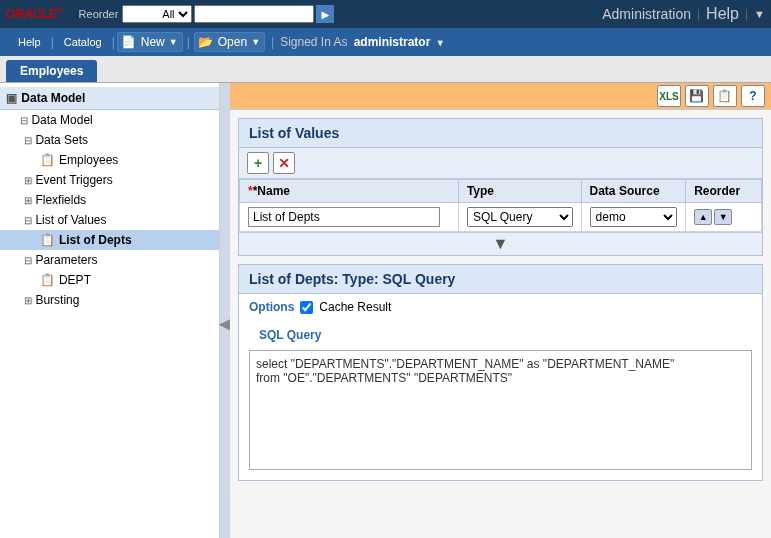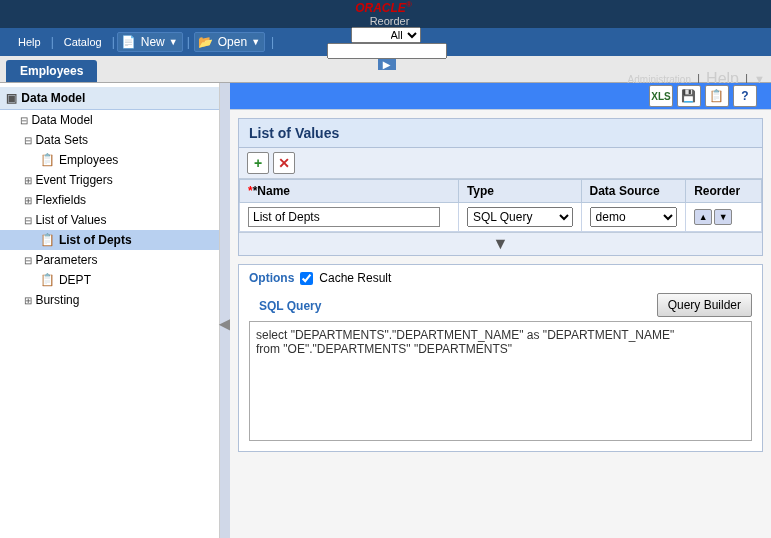--- a/index.html
+++ b/index.html
@@ -1,20 +1,20 @@
 <!DOCTYPE html>
 <html><head>
   <meta charset="utf-8">
   <style>
     * { box-sizing: border-box; margin: 0; padding: 0; font-family: Arial, sans-serif; font-size: 12px; }
     body { width: 771px; height: 538px; overflow: hidden; background: #f0f0f0; }
 
     
     #topbar {
-      display: flex; align-items: center; background: #1a3a5c; height: 28px; padding: 0 6px; flex-direction: column;
+      display: flex; align-items: center; background: #1a3a5c; height: 28px; padding: 0 6px;
     }
     #oracle-logo { color: #cc0000; font-weight: bold; font-size: 13px; margin-right: 4px; }
     #oracle-logo span { color: white; }
     #bi-title { color: white; font-size: 13px; font-weight: bold; margin-right: 10px; }
     #topbar-right { margin-left: auto; display: flex; align-items: center; gap: 4px; }
 
     
     #navbar {
       background: #2a5f9e; height: 28px; display: flex; align-items: center; padding: 0 10px; gap: 2px;
     }
@@ -94,38 +94,38 @@
     .options-label { color: #2a6ab8; font-weight: bold; font-size: 12px; }
     .sql-label { color: #2a6ab8; font-weight: bold; font-size: 12px; padding: 6px 10px; }
     #sql-row { display: flex; align-items: flex-start; padding: 2px 10px; gap: 8px; }
     #sql-content { flex: 1; border: 1px solid #aaa; background: white; min-height: 120px; padding: 6px; font-family: monospace; font-size: 11px; color: #333; }
     #query-builder-btn {
       background: linear-gradient(to bottom, #f8f8f8, #d8d8d8);
       border: 1px solid #888; padding: 4px 10px; cursor: pointer; font-size: 12px; border-radius: 2px; white-space: nowrap;
     }
 
     
-    #content-toolbar { display: flex; justify-content: flex-end; align-items: flex-end; padding: 2px 14px; background: #3b82f6; border-bottom: 1px solid #c0ccdc; gap: 4px; }
+    #content-toolbar { display: flex; justify-content: flex-end; align-items: flex-end; padding: 2px 6px; background: #fdba74; border-bottom: 1px solid #c0ccdc; gap: 4px; }
     .ct-btn { width: 24px; height: 22px; background: white; border: 1px solid #888; cursor: pointer; display: flex; align-items: center; justify-content: center; font-size: 12px; border-radius: 2px; }
   </style>
 </head>
 <body>
 
 <div id="topbar">
   <span id="oracle-logo">
     <span style="color:#cc0000; font-weight:900; font-style:italic;">ORACLE</span><span style="color:#cc0000; font-size:8px; vertical-align:super;">®</span>
   </span>
   <span style="color:#ccc; font-size:11px; margin-left:12px; margin-right:4px;">Reorder</span>
   <select style="font-size:11px; height:18px;padding-left:35px;">
     <option>All</option>
   </select>
   <input type="text" style="font-size: 11px; height: 18px; width: 120px; margin-left: 2px;">
   <button style="width:18px; height:18px; background:#4a7fbe; border:none; cursor:pointer; color:white; font-size:10px; margin-left:2px;">▶</button>
   <div id="topbar-right" style="margin-left:auto; display:flex; align-items:center; gap:6px;">
-    <span style="color:#ccc; font-size:10px; cursor:pointer;">Administration</span>
+    <span style="color:#ccc; font-size:14px; cursor:pointer;">Administration</span>
     <span style="color:#666;">|</span>
     <span style="color:#ccc; font-size:16px; cursor:pointer;">Help</span>
     <span style="color:#666;">|</span>
     <span style="color:#ccc; font-size:11px; cursor:pointer;">▼</span>
   </div>
 </div>
 
 <div id="navbar">
   <button class="nav-btn">Help</button>
   <span style="color:#6a9fd8;">|</span>
@@ -136,20 +136,27 @@
     <span>New</span>
     <span style="font-size:9px; margin-left:2px;">▼</span>
   </div>
   <span style="color:#6a9fd8; margin:0 2px;">|</span>
   <div class="nav-dropdown">
     <span style="margin-right:2px;">📂</span>
     <span>Open</span>
     <span style="font-size:9px; margin-left:2px;">▼</span>
   </div>
   <span style="color:#6a9fd8; margin:0 4px;">|</span>
+  <span style="color:#ccc; font-size:11px;">
+    <span>Signed In As</span>&nbsp;
+    <span style="color:white; font-weight:bold; cursor:pointer;">
+      <span>administrator</span>
+      <span style="font-size:9px; margin-left:2px;">▼</span>
+    </span>
+  </span>
 </div>
 
 <div id="tab-bar">
   <div class="tab">Employees</div>
 </div>
 
 <div id="main">
 
   <div id="sidebar">
 
@@ -261,28 +268,28 @@
             </td>
           </tr>
         </tbody>
       </table>
       <div id="lov-scroll">
         <span>▼</span>
       </div>
     </div>
 
     <div id="sql-panel">
+      <div id="sql-header">List of Depts: Type: SQL Query</div>
       <div id="sql-options">
         <span class="options-label">Options</span>
         <input type="checkbox" checked="" style="">
         <label>Cache Result</label>
       </div>
       <div id="sql-row">
         <span class="sql-label">SQL Query</span>
-        <button id="query-builder-btn" style="margin-left:auto;">Query Builder</button>
       </div>
       <div style="margin: 0 10px 10px 10px;">
         <div id="sql-content">
           <span>select      "DEPARTMENTS"."DEPARTMENT_NAME" as "DEPARTMENT_NAME"</span><br>
           <span>from        "OE"."DEPARTMENTS" "DEPARTMENTS"</span>
         </div>
       </div>
     </div>
 
   </div>

